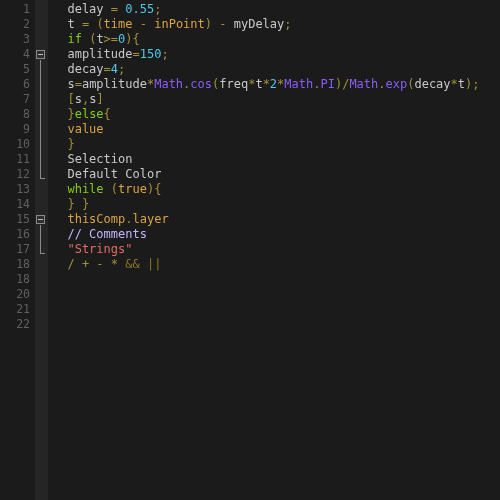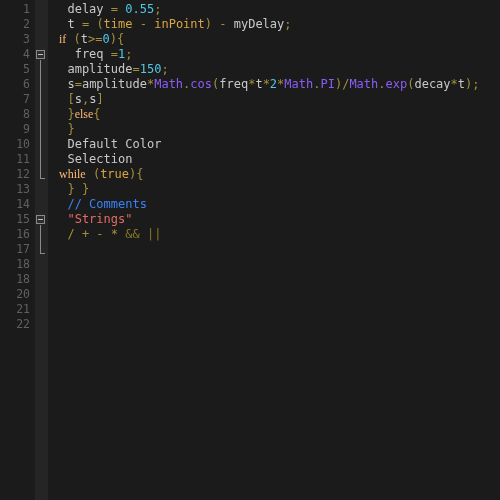--- a/index.html
+++ b/index.html
@@ -72,26 +72,26 @@
     height: 15px;
     line-height: 15px;
     font-size: 12px;
     white-space: pre;
     font-family: "DejaVu Sans Mono", monospace;
     color: #c8c8c8;
   }
 
   
   .t-plain    { color: #c9c9c9; }
-  .t-keyword  { color: #fdba74; font-family: Liberation Serif, serif; }
+  .t-keyword  { color: #84cc16; }
   .t-number   { color: #4ec9e8; }
   .t-op       { color: #a3903c; }
   .t-builtin  { color: #d9a441; }
   .t-class    { color: #8b5cf6; }
-  .t-comment  { color: #3b82f6; }
+  .t-comment  { color: #c4b5fd; }
   .t-string   { color: #e06c63; }
   .t-logic    { color: #8a7a22; }
 
   
   .fold-box {
     position: absolute;
     left: 1px;
     top: 3px;
     width: 9px;
     height: 9px;
@@ -180,28 +180,30 @@
       <div class="fold-end" style="top: 178px;"></div>
       <div class="fold-box" style="top: 215px;"></div>
       <div class="fold-line" style="top: 225px; height: 28px;"></div>
       <div class="fold-end" style="top: 253px;"></div>
     </div>
 
   <div class="code-area" id="code-area">
       <div class="code-line"><span class="t-plain">  delay </span><span class="t-op">=</span><span class="t-plain"> </span><span class="t-number">0.55</span><span class="t-op">;</span></div>
       <div class="code-line"><span class="t-plain">  t </span><span class="t-op">=</span><span class="t-plain"> </span><span class="t-op">(</span><span class="t-builtin">time</span><span class="t-plain"> </span><span class="t-op">-</span><span class="t-plain"> </span><span class="t-builtin">inPoint</span><span class="t-op">)</span><span class="t-plain"> </span><span class="t-op">-</span><span class="t-plain"> myDelay</span><span class="t-op">;</span></div>
       <div class="code-line"><span class="t-keyword">  if</span><span class="t-plain"> </span><span class="t-op">(</span><span class="t-plain">t</span><span class="t-op">&gt;=</span><span class="t-number">0</span><span class="t-op">){</span></div>
-      <div class="code-line"><span class="t-plain">   freq </span><span class="t-op">=</span><span class="t-number">1</span><span class="t-op">;</span></div>
       <div class="code-line"><span class="t-plain">  amplitude</span><span class="t-op">=</span><span class="t-number">150</span><span class="t-op">;</span></div>
+      <div class="code-line"><span class="t-plain">  decay</span><span class="t-op">=</span><span class="t-number">4</span><span class="t-op">;</span></div>
       <div class="code-line"><span class="t-plain">  s</span><span class="t-op">=</span><span class="t-plain">amplitude</span><span class="t-op">*</span><span class="t-class">Math</span><span class="t-op">.</span><span class="t-class">cos</span><span class="t-op">(</span><span class="t-plain">freq</span><span class="t-op">*</span><span class="t-plain">t</span><span class="t-op">*</span><span class="t-number">2</span><span class="t-op">*</span><span class="t-class">Math</span><span class="t-op">.</span><span class="t-class">PI</span><span class="t-op">)/</span><span class="t-class">Math</span><span class="t-op">.</span><span class="t-class">exp</span><span class="t-op">(</span><span class="t-plain">decay</span><span class="t-op">*</span><span class="t-plain">t</span><span class="t-op">);</span></div>
       <div class="code-line"><span class="t-plain">  </span><span class="t-op">[</span><span class="t-plain">s</span><span class="t-op">,</span><span class="t-plain">s</span><span class="t-op">]</span></div>
       <div class="code-line"><span class="t-plain">  </span><span class="t-op">}</span><span class="t-keyword">else</span><span class="t-op">{</span></div>
+      <div class="code-line"><span class="t-builtin">  value</span></div>
       <div class="code-line"><span class="t-plain">  </span><span class="t-op">}</span></div>
+      <div class="code-line"><span class="t-plain">  Selection</span></div>
       <div class="code-line"><span class="t-plain">  Default Color</span></div>
-      <div class="code-line"><span class="t-plain">  Selection</span></div>
       <div class="code-line"><span class="t-keyword">  while</span><span class="t-plain"> </span><span class="t-op">(</span><span class="t-builtin">true</span><span class="t-op">){</span></div>
       <div class="code-line"><span class="t-plain">  </span><span class="t-op">}</span><span class="t-plain"> </span><span class="t-op">}</span></div>
+      <div class="code-line"><span class="t-builtin">  thisComp</span><span class="t-op">.</span><span class="t-builtin">layer</span></div>
       <div class="code-line"><span class="t-comment">  // Comments</span></div>
       <div class="code-line"><span class="t-string">  "Strings"</span></div>
       <div class="code-line"><span class="t-op">  / + - *</span><span class="t-plain"> </span><span class="t-logic">&amp;&amp;</span><span class="t-plain"> </span><span class="t-logic">||</span></div>
     </div>
 
 </div>
 
 </body></html>

